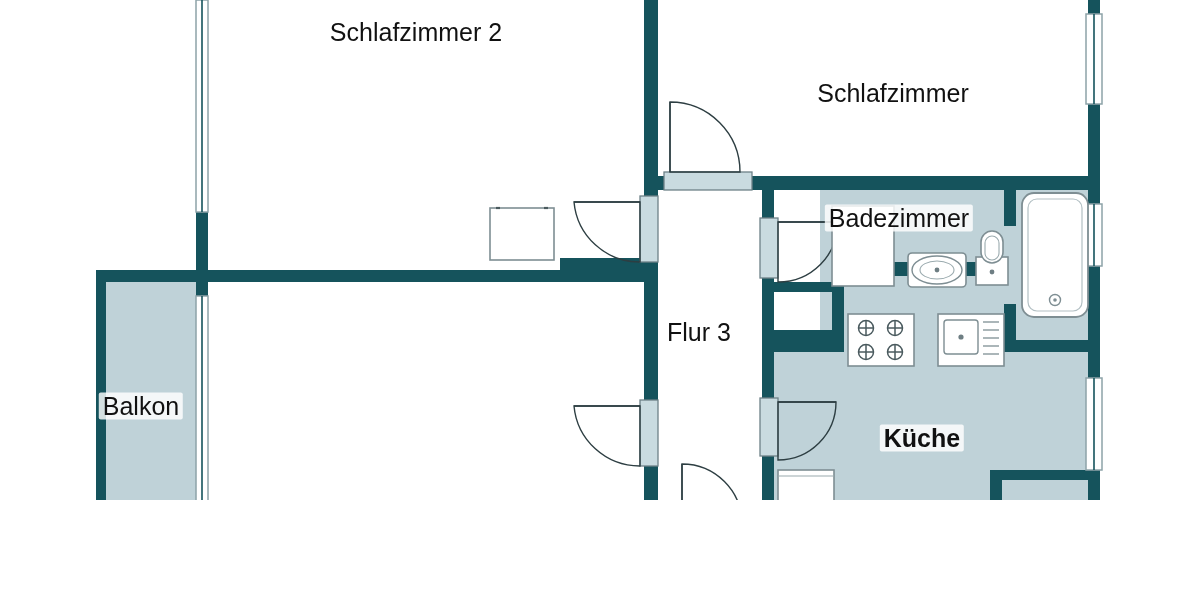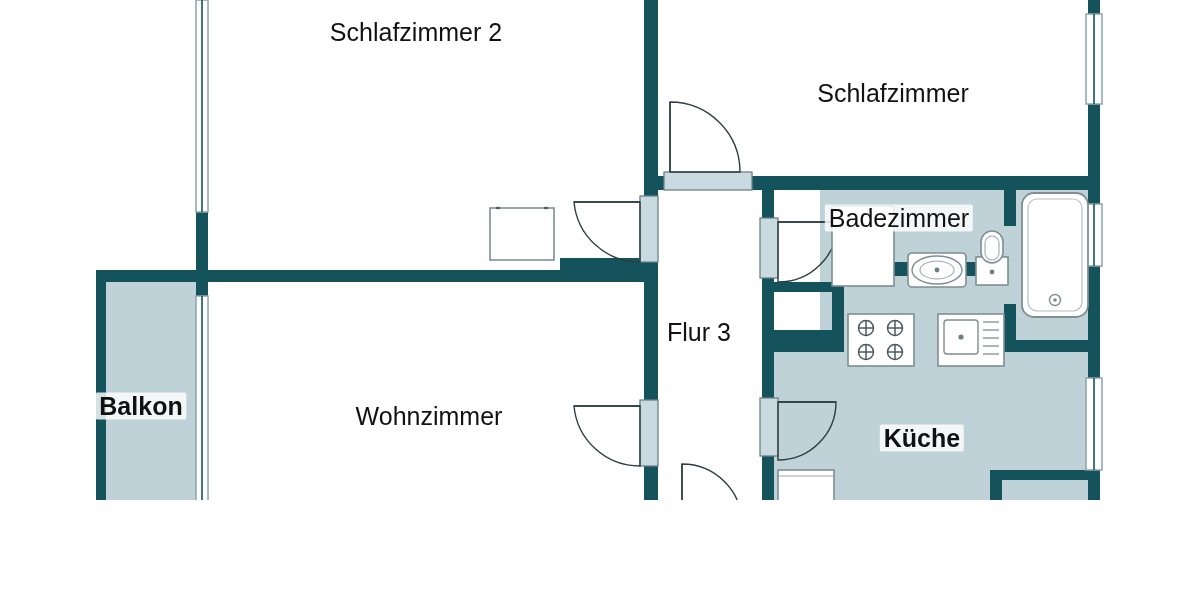--- a/index.html
+++ b/index.html
@@ -253,19 +253,18 @@
   </svg>
 
   <div class="room-label" style="left:416px; top:32px;">Schlafzimmer 2</div>
 
   <div class="room-label" style="left:899px; top:218px;">Badezimmer</div>
 
   <div class="room-label" style="left:893px; top:93px;">Schlafzimmer</div>
 
   <div class="room-label" style="left:699px; top:332px;">Flur 3</div>
 
-  <div class="room-label" style="left:141px; top:406px;font-weight:bold;">Balkon</div>
-
-  <div class="room-label" style="left:429px; top:416px;">Wohnzimmer</div>
+  <div class="room-label" style="left:141px; top:406px;">Balkon</div>
+
 
   <div class="room-label" style="left:922px; top:438px;font-weight:bold;">Küche</div>
 
 </div>
 
 </body></html>

